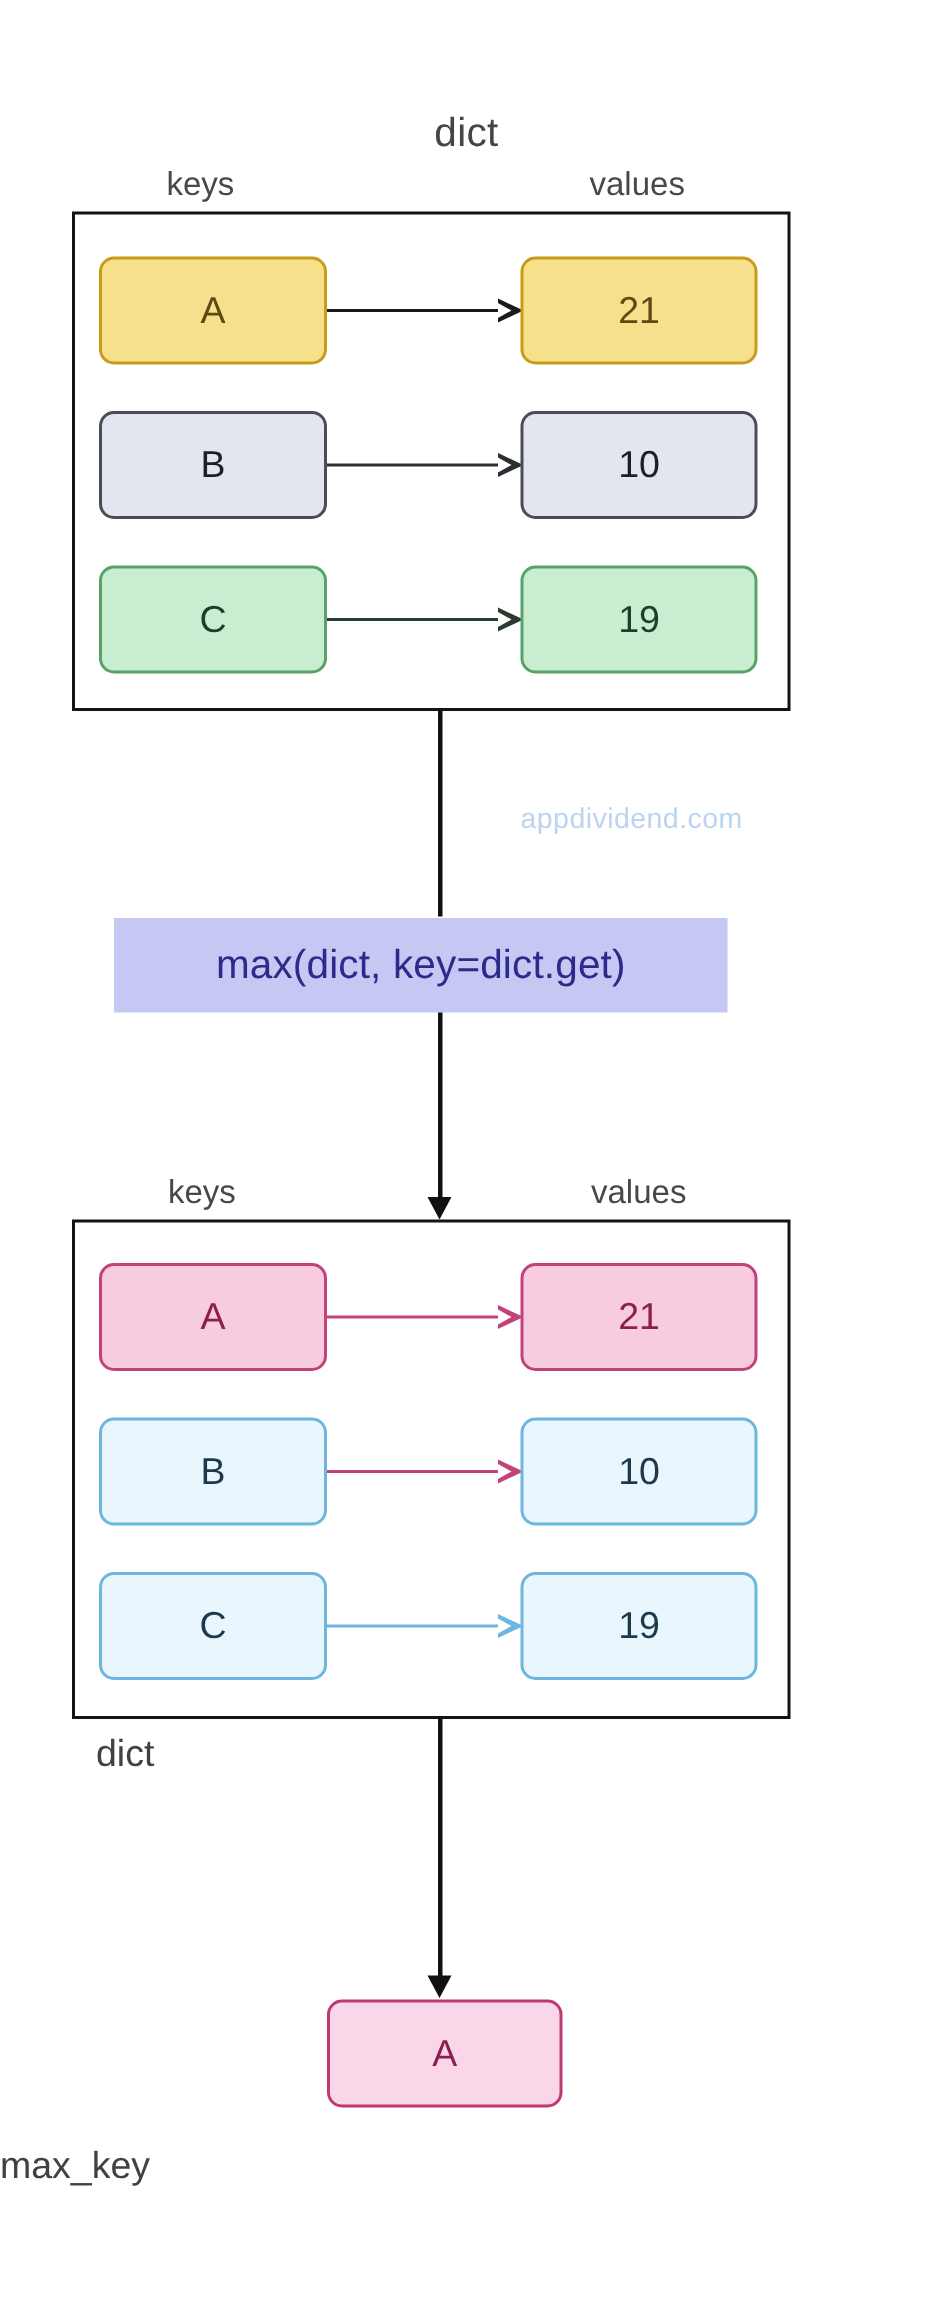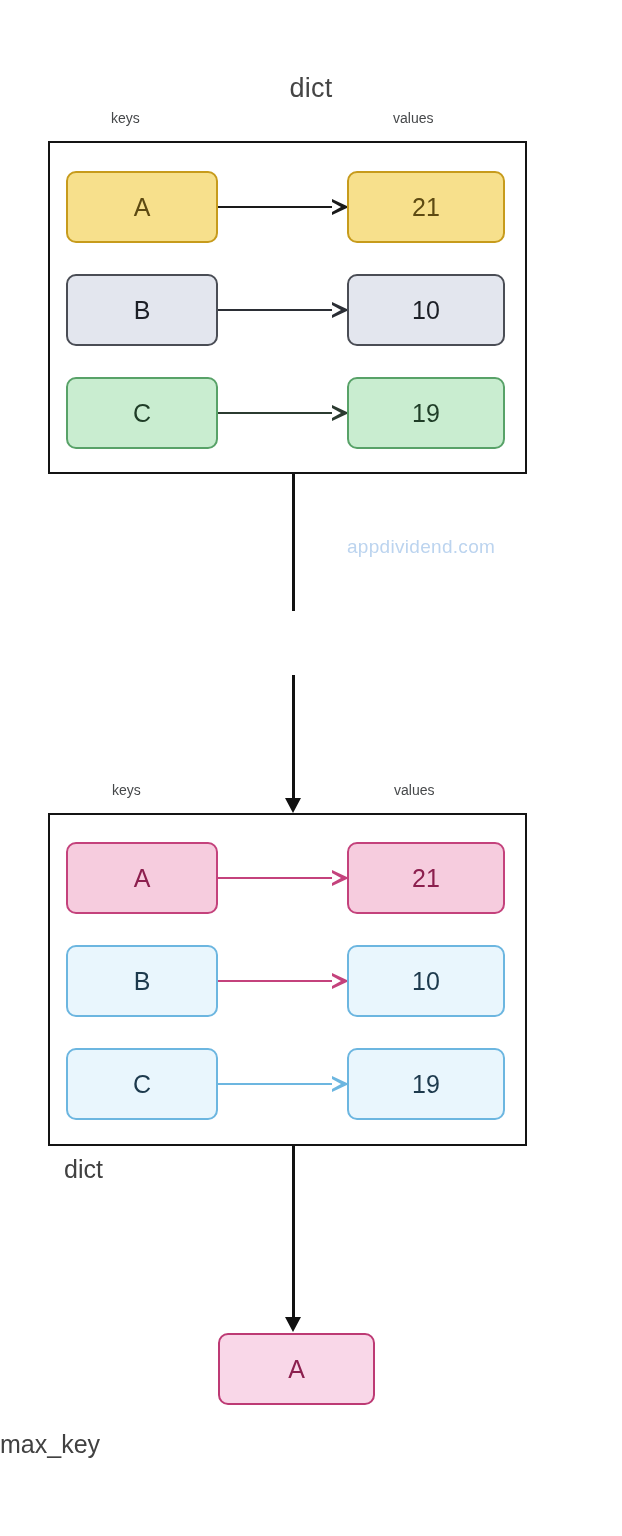--- a/index.html
+++ b/index.html
@@ -25,21 +25,21 @@
     position: absolute;
     color: #3f3f3f;
     white-space: nowrap;
   }
   .title-dict {
     font-size: 27px;
     color: #454545;
     letter-spacing: 0.2px;
   }
   .col-label {
-    font-size: 14px;
+    font-size: 22px;
     color: #46484a;
   }
   .caption {
     font-size: 25px;
     color: #414141;
   }
   .watermark {
     font-size: 19px;
     color: #bcd4ef;
     letter-spacing: 0.3px;
@@ -195,20 +195,21 @@
     <div class="head-inner" style="left:114px;"></div>
   </div>
   <div class="node green" style="left:347px; top:377px; width:158px; height:72px;">19</div>
 
   <div class="v-conn" style="left:285px; top:474px; height:137px;">
     <div class="shaft" style="height:137px;"></div>
   </div>
 
   <div class="txt watermark" style="left:347px; top:536px;">appdividend.com</div>
 
+  <div class="callout" style="left:76px; top:612px; width:409px; height:63px;">max(dict, key=dict.get)</div>
 
   <div class="v-conn" style="left:285px; top:675px; height:140px;">
     <div class="shaft" style="height:125px;"></div>
     <div class="head" style="top:123px;"></div>
   </div>
 
   <div class="txt col-label" style="left:112px; top:782px;">keys</div>
   <div class="txt col-label" style="left:394px; top:782px;">values</div>
 
   <div class="dict-frame" style="left:48px; top:813px; width:479px; height:333px;">

